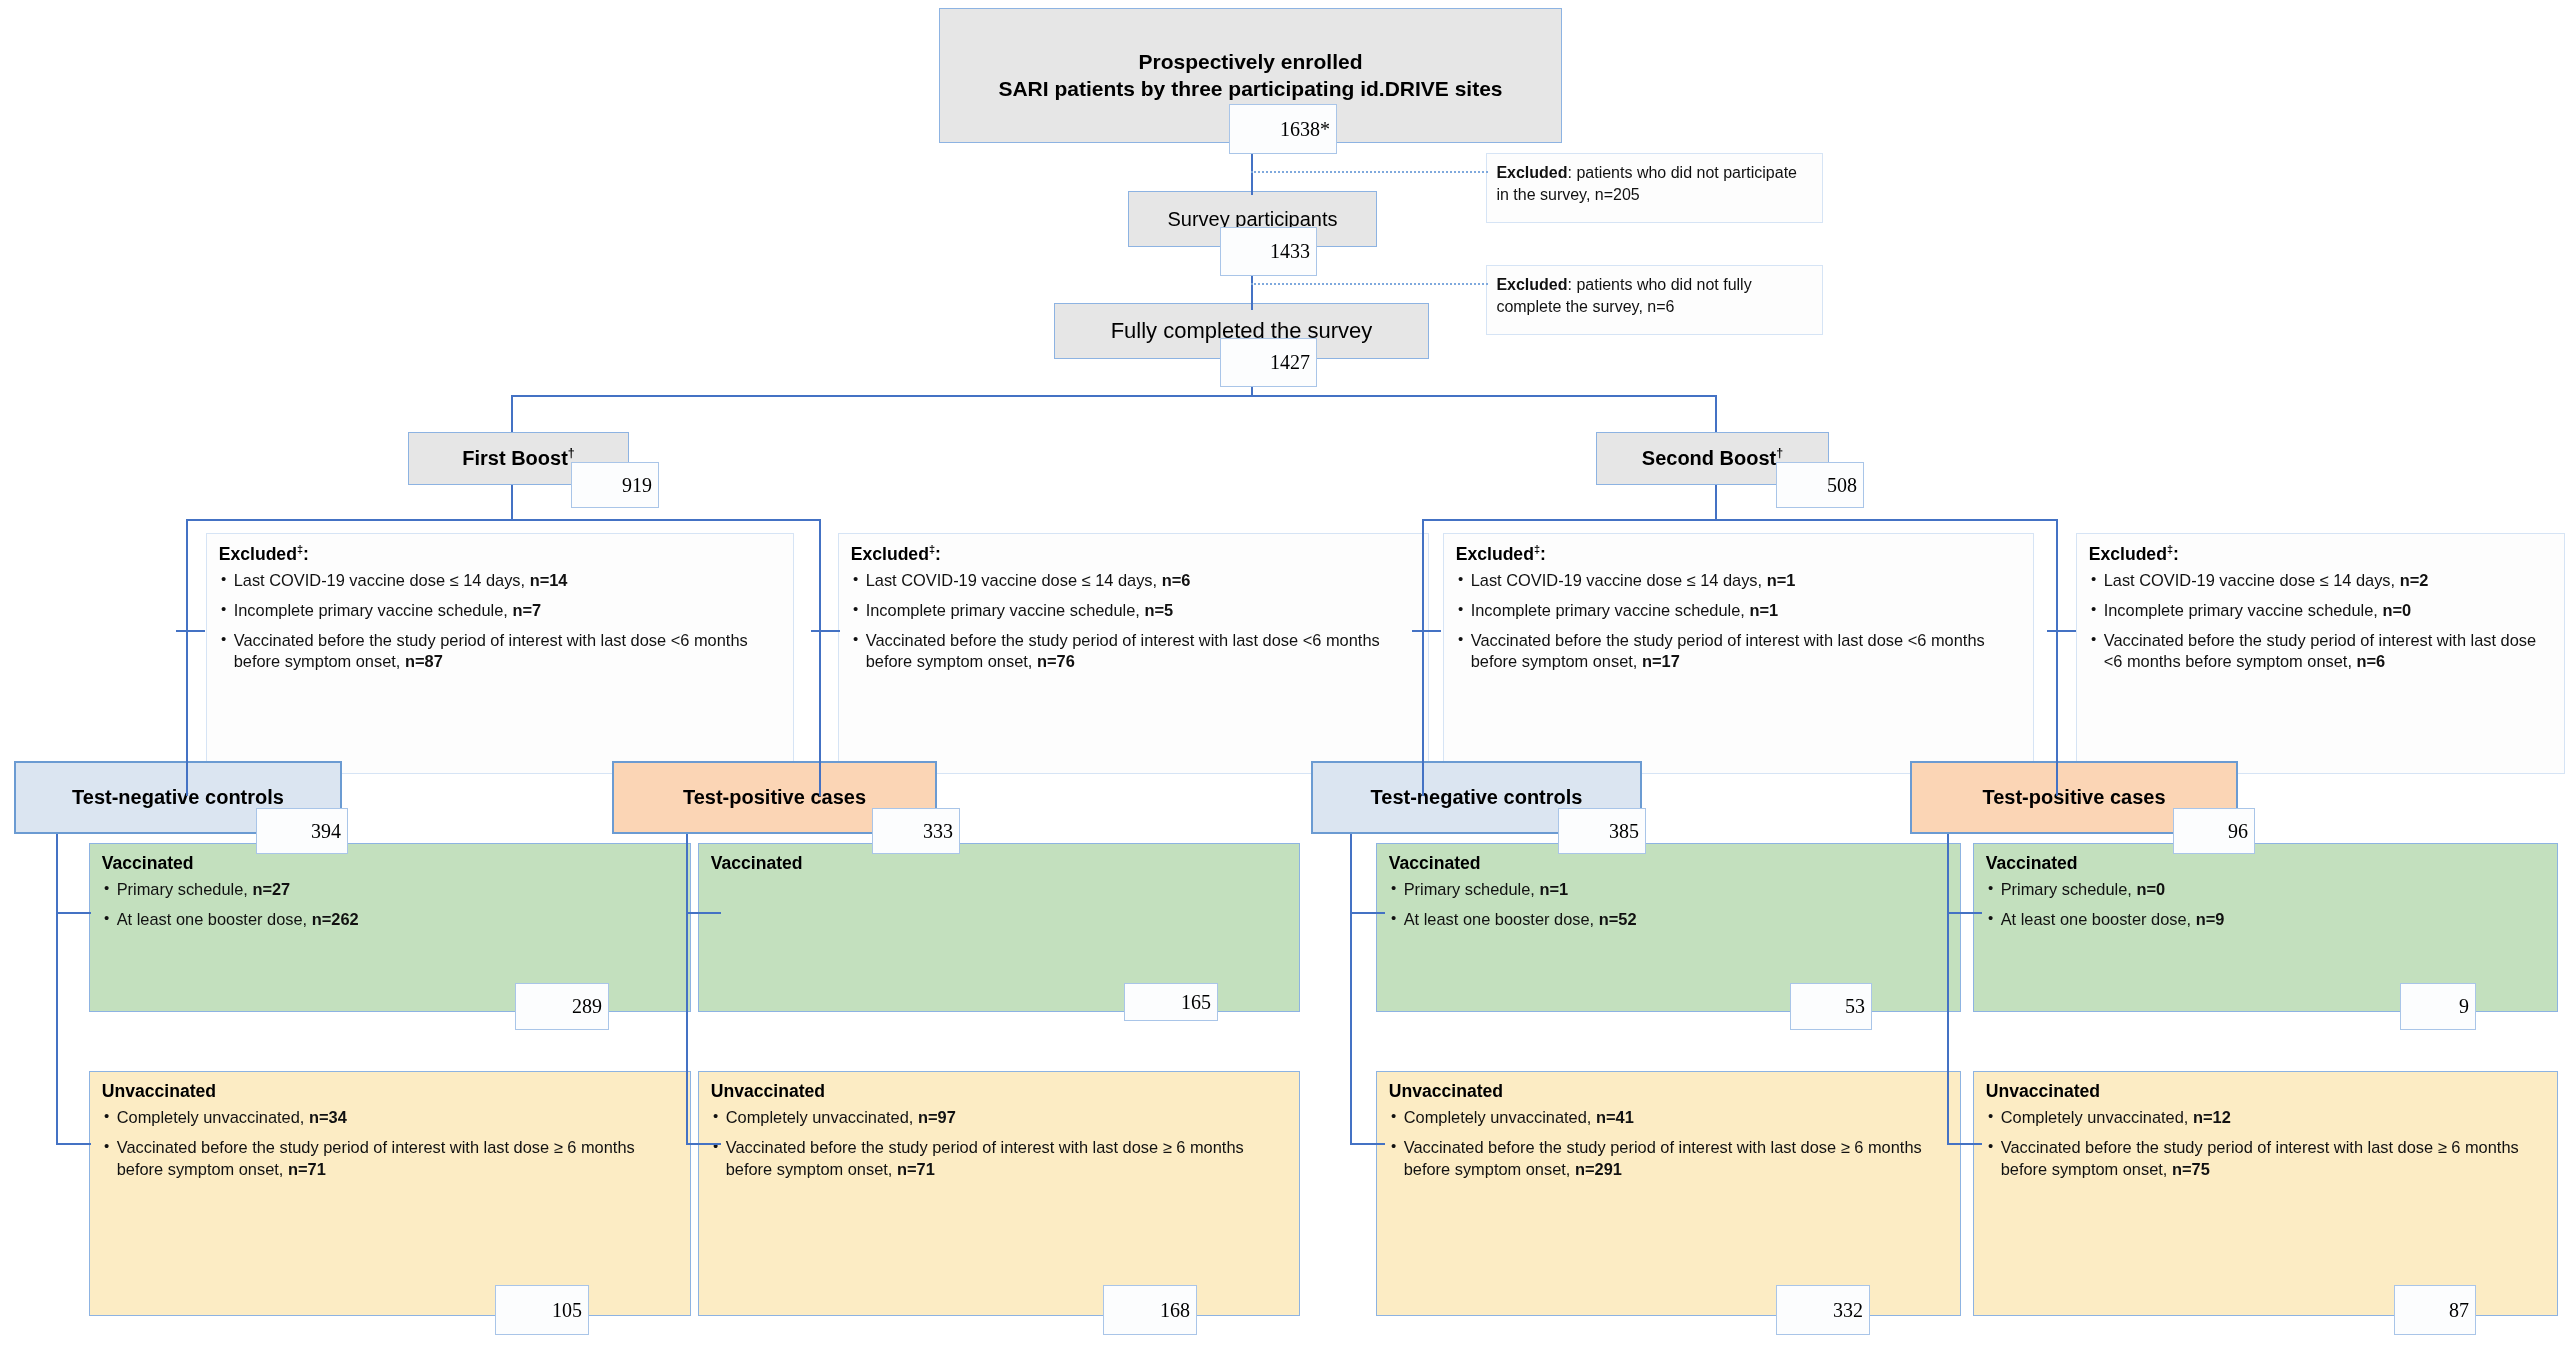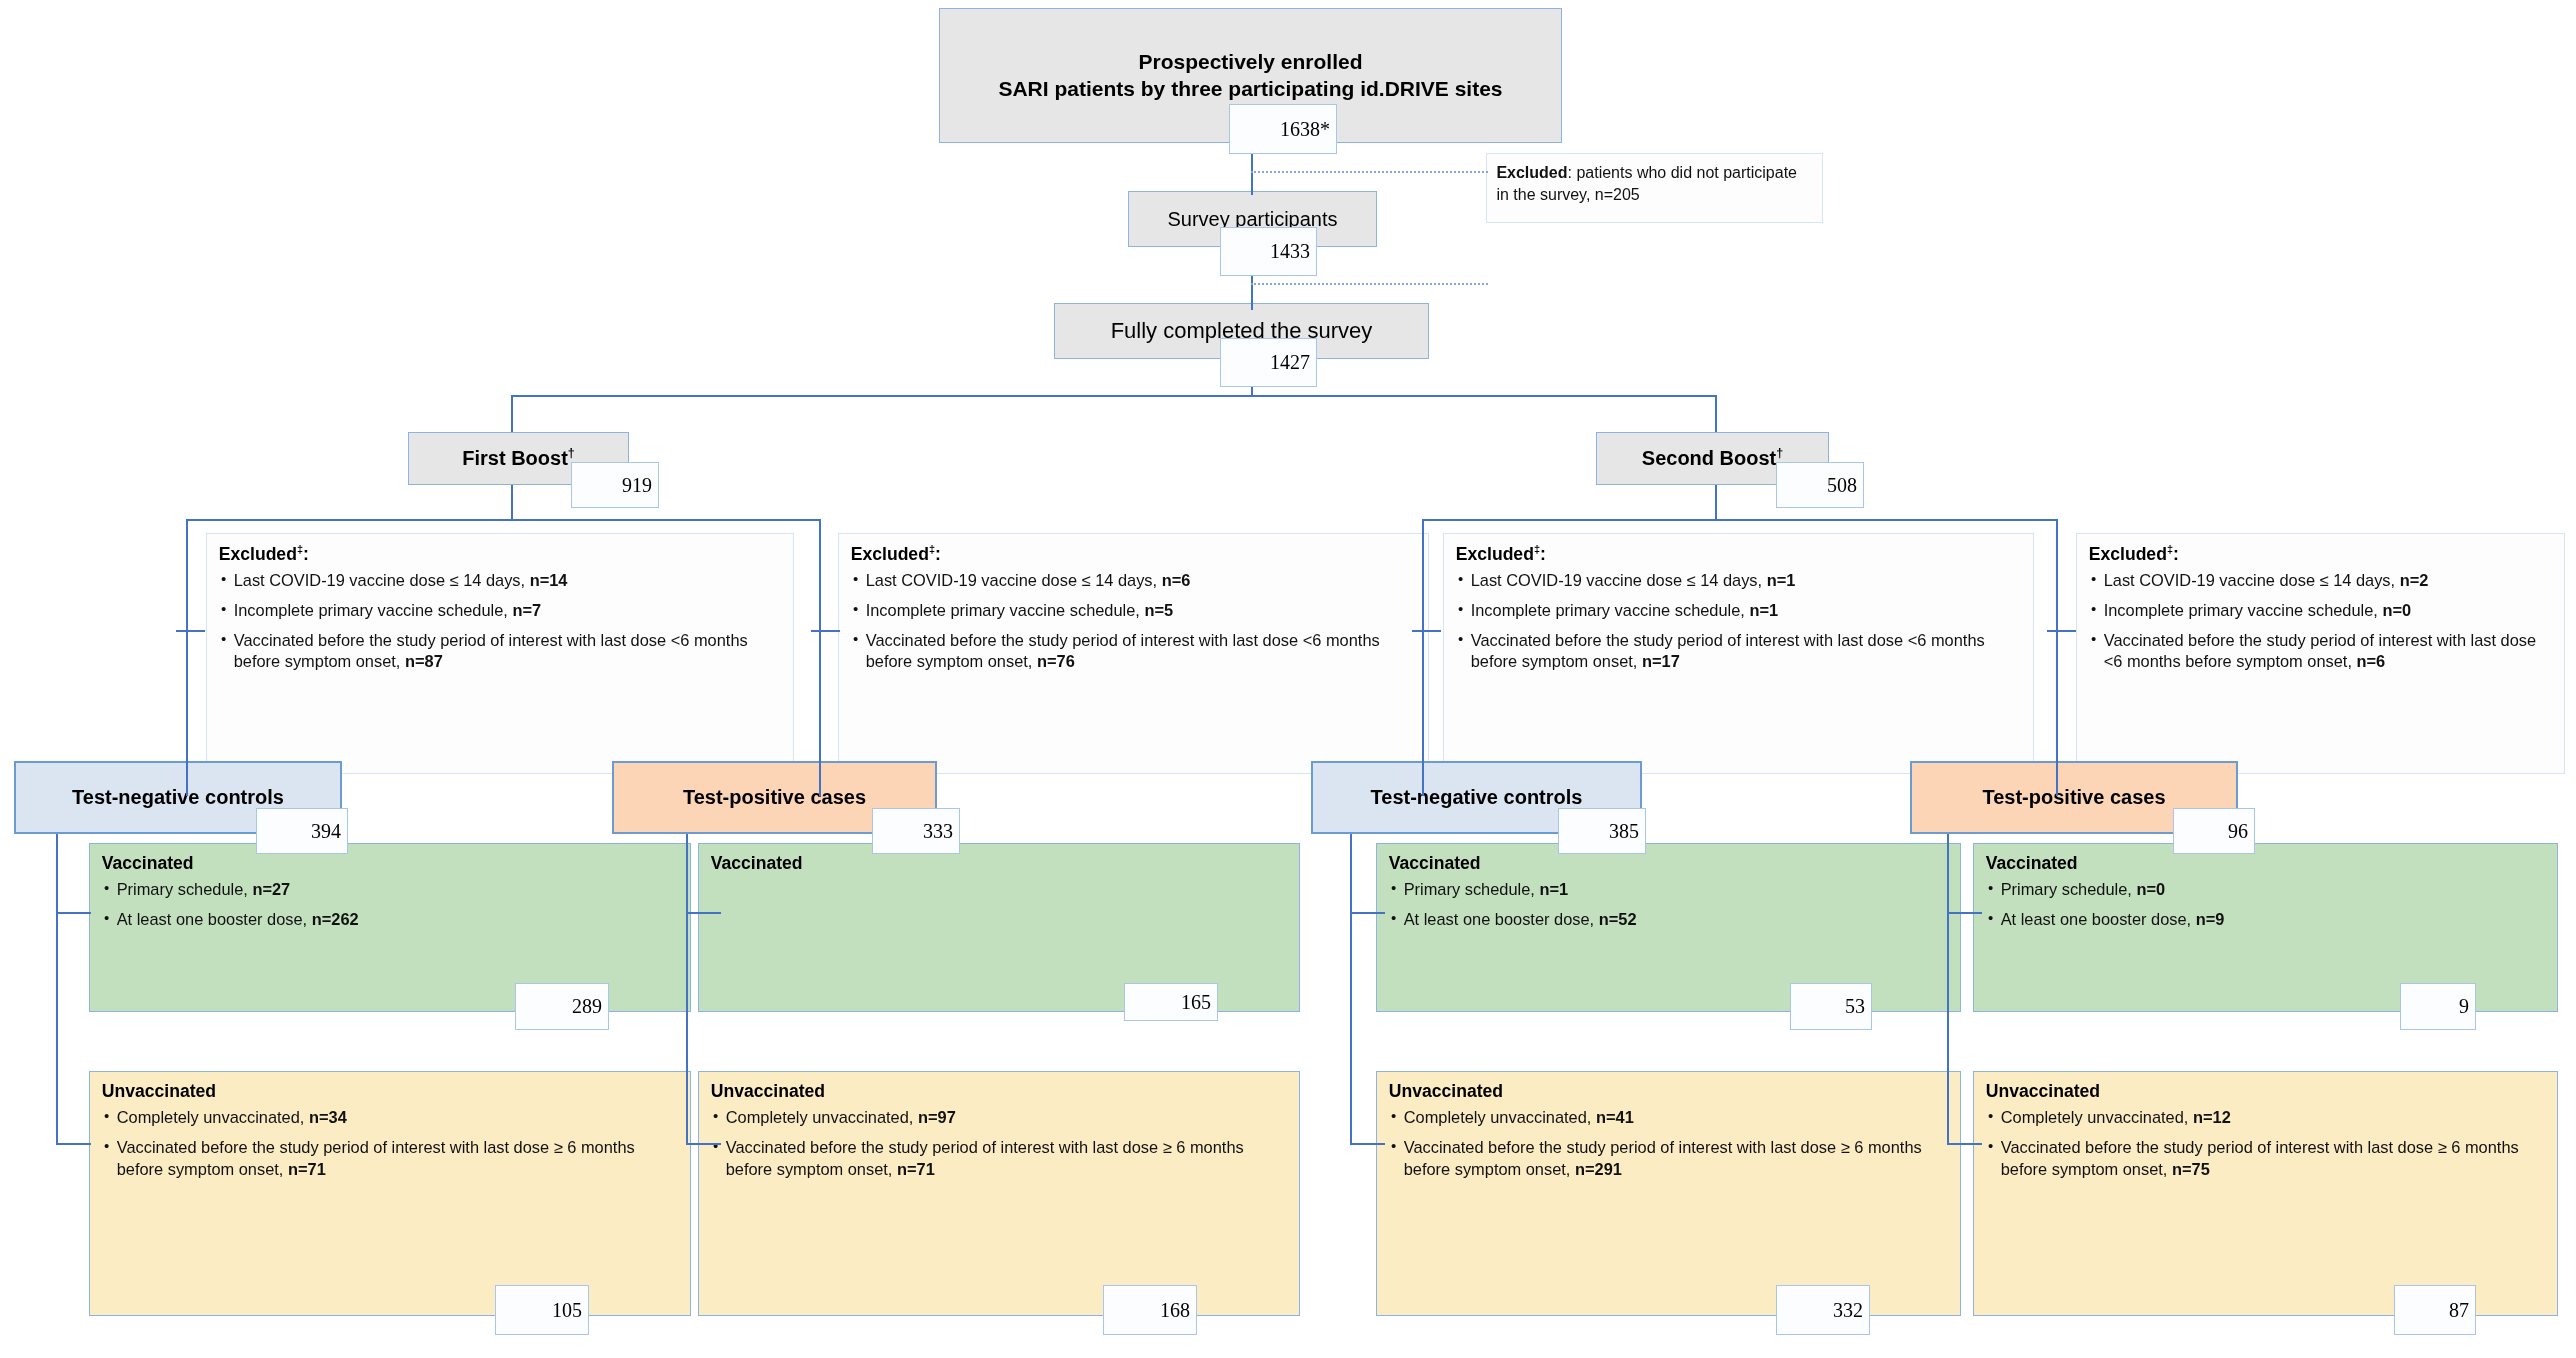--- a/index.html
+++ b/index.html
@@ -144,20 +144,25 @@
     <div class="note-txt">
       <b>Excluded</b><span>: patients who did not participate in the survey, n=205</span>
     </div>
   </div>
 
   <div class="node grey-box" style="left:1128px;top:191px;width:249px;height:56px;">
     <div class="hdr" style="font-weight:normal;">Survey participants</div>
   </div>
   <div class="chip" style="left:1220px;top:227px;width:97px;height:49px;">1433</div>
 
+  <div class="node excl-note" style="left:1486px;top:265px;width:337px;height:70px;">
+    <div class="note-txt">
+      <b>Excluded</b><span>: patients who did not fully complete the survey, n=6</span>
+    </div>
+  </div>
 
   <div class="node grey-box" style="left:1054px;top:303px;width:375px;height:56px;">
     <div class="hdr" style="font-weight:normal;font-size:22px;">Fully completed the survey</div>
   </div>
   <div class="chip" style="left:1220px;top:338px;width:97px;height:49px;">1427</div>
 
   <div class="node grey-box" style="left:408px;top:432px;width:221px;height:53px;">
     <div class="hdr">
       <span>First Boost</span><sup>†</sup>
     </div>

